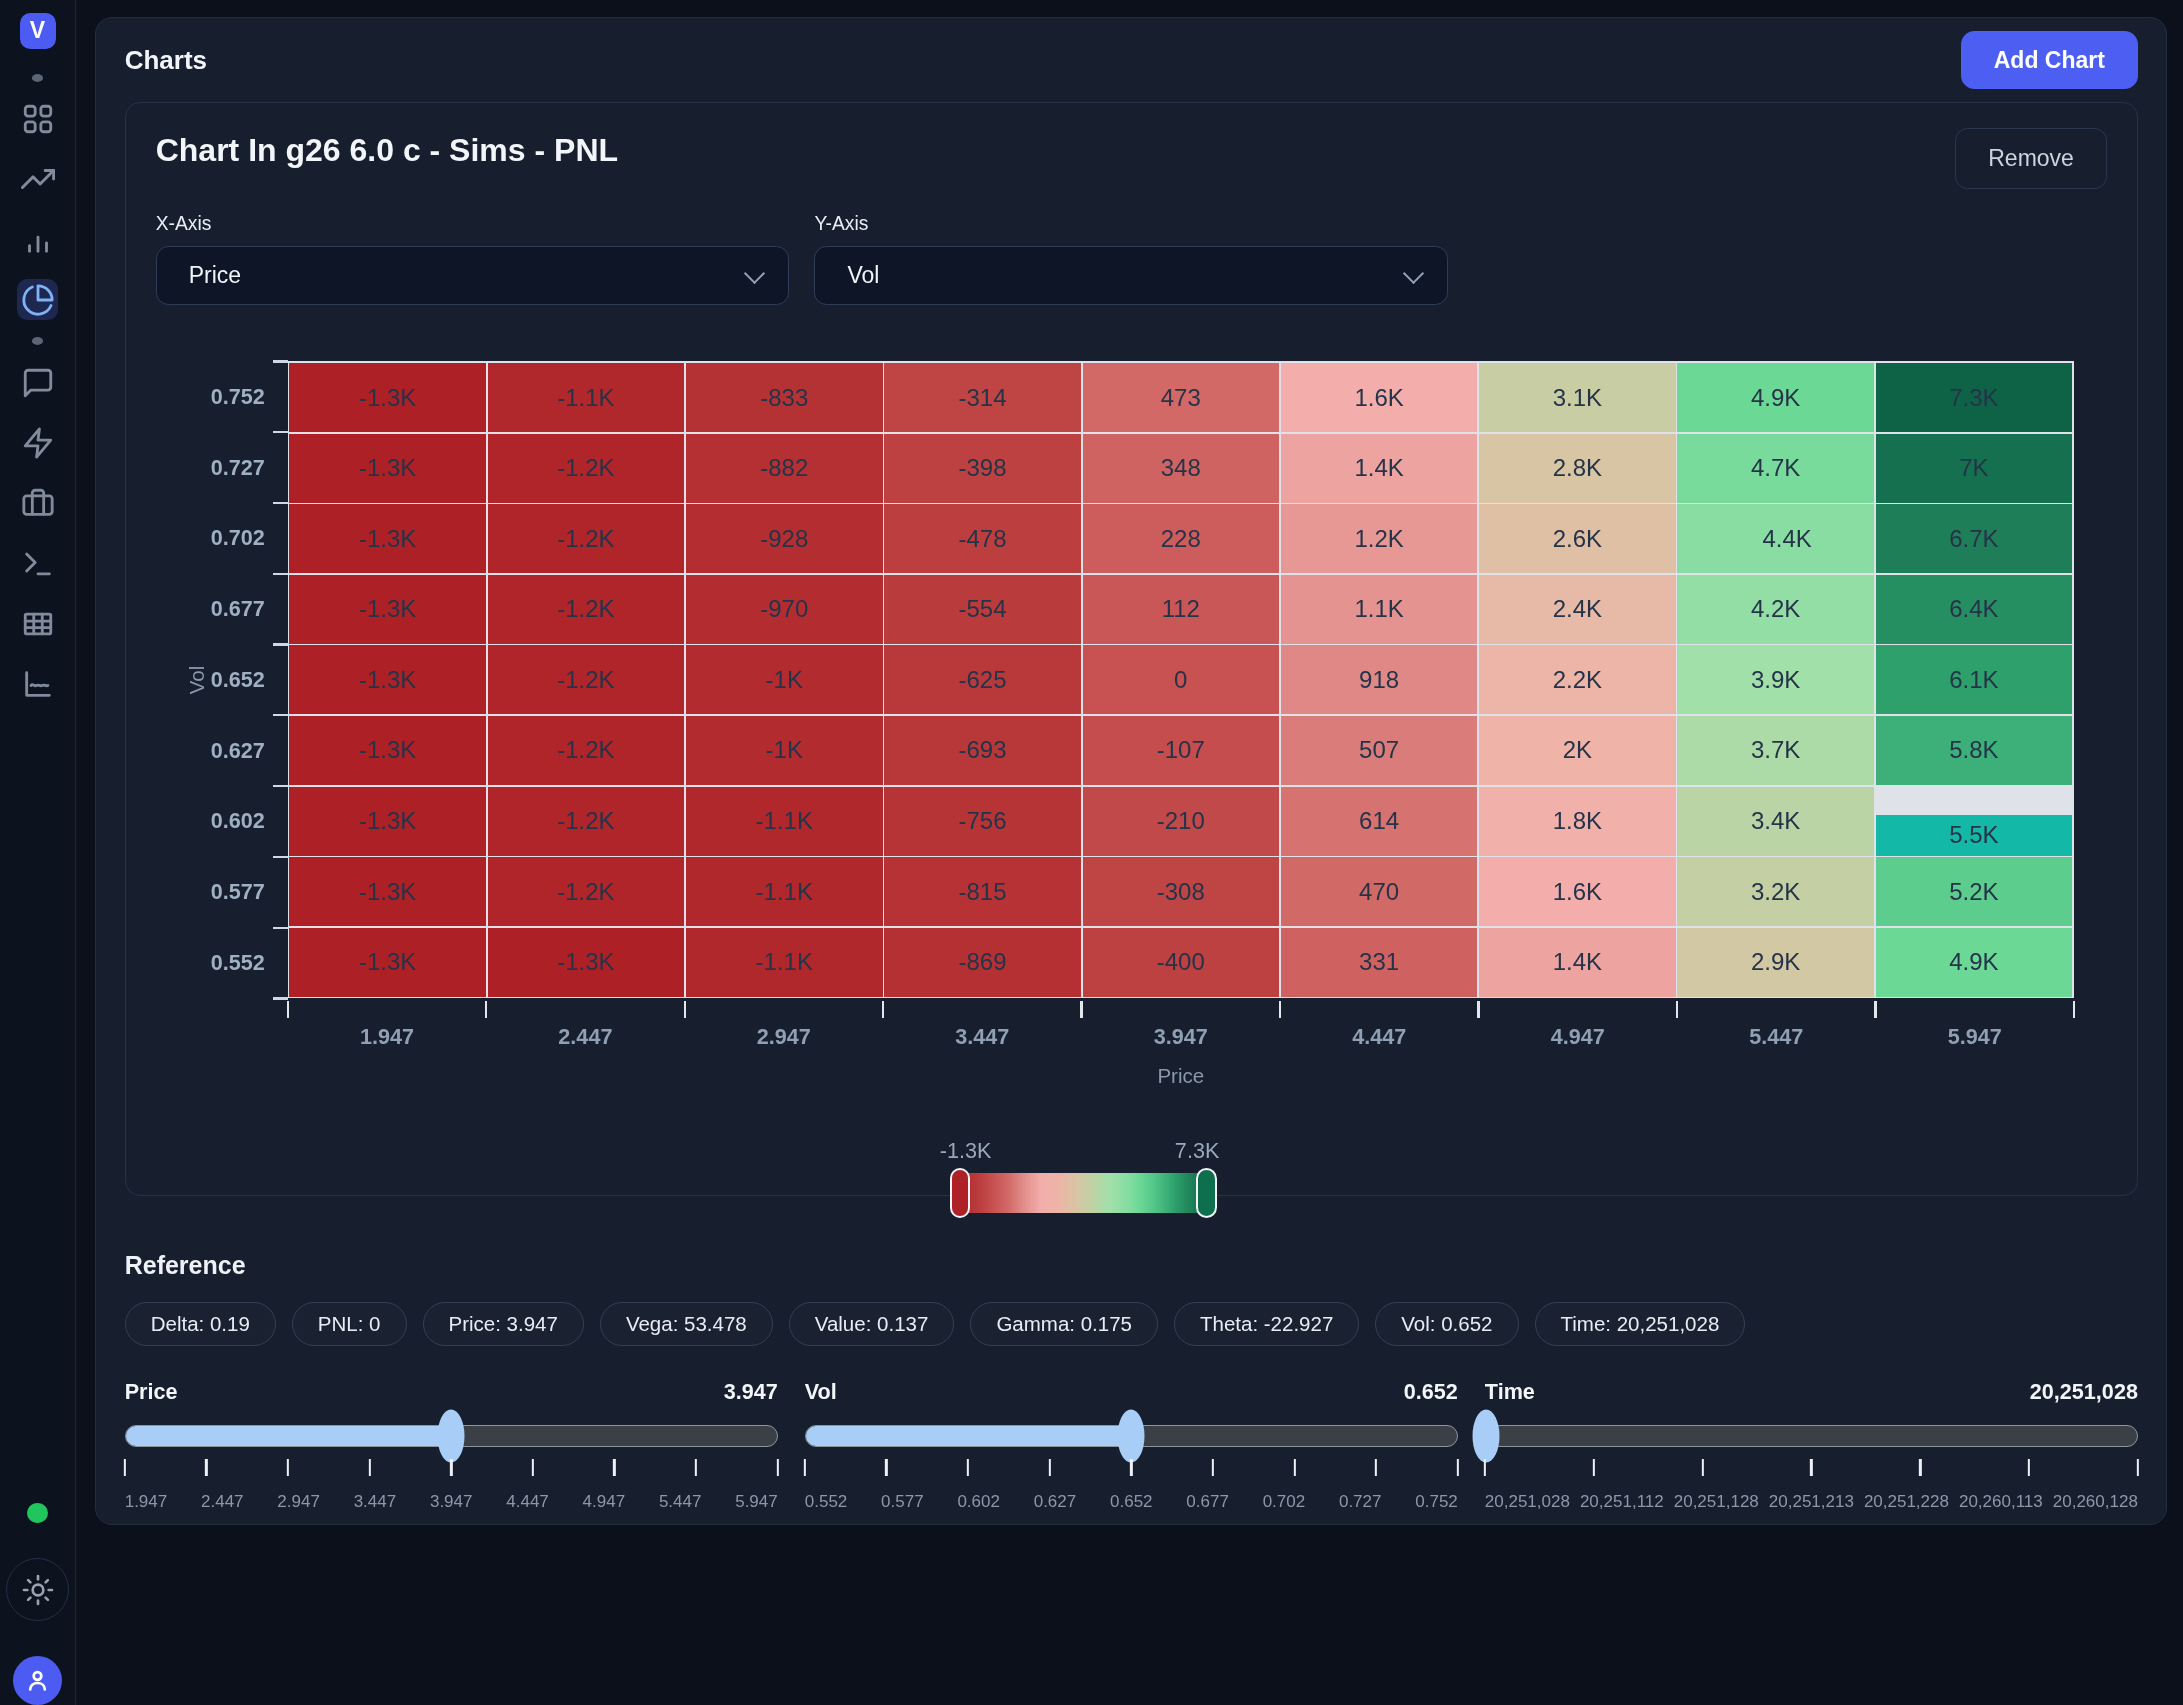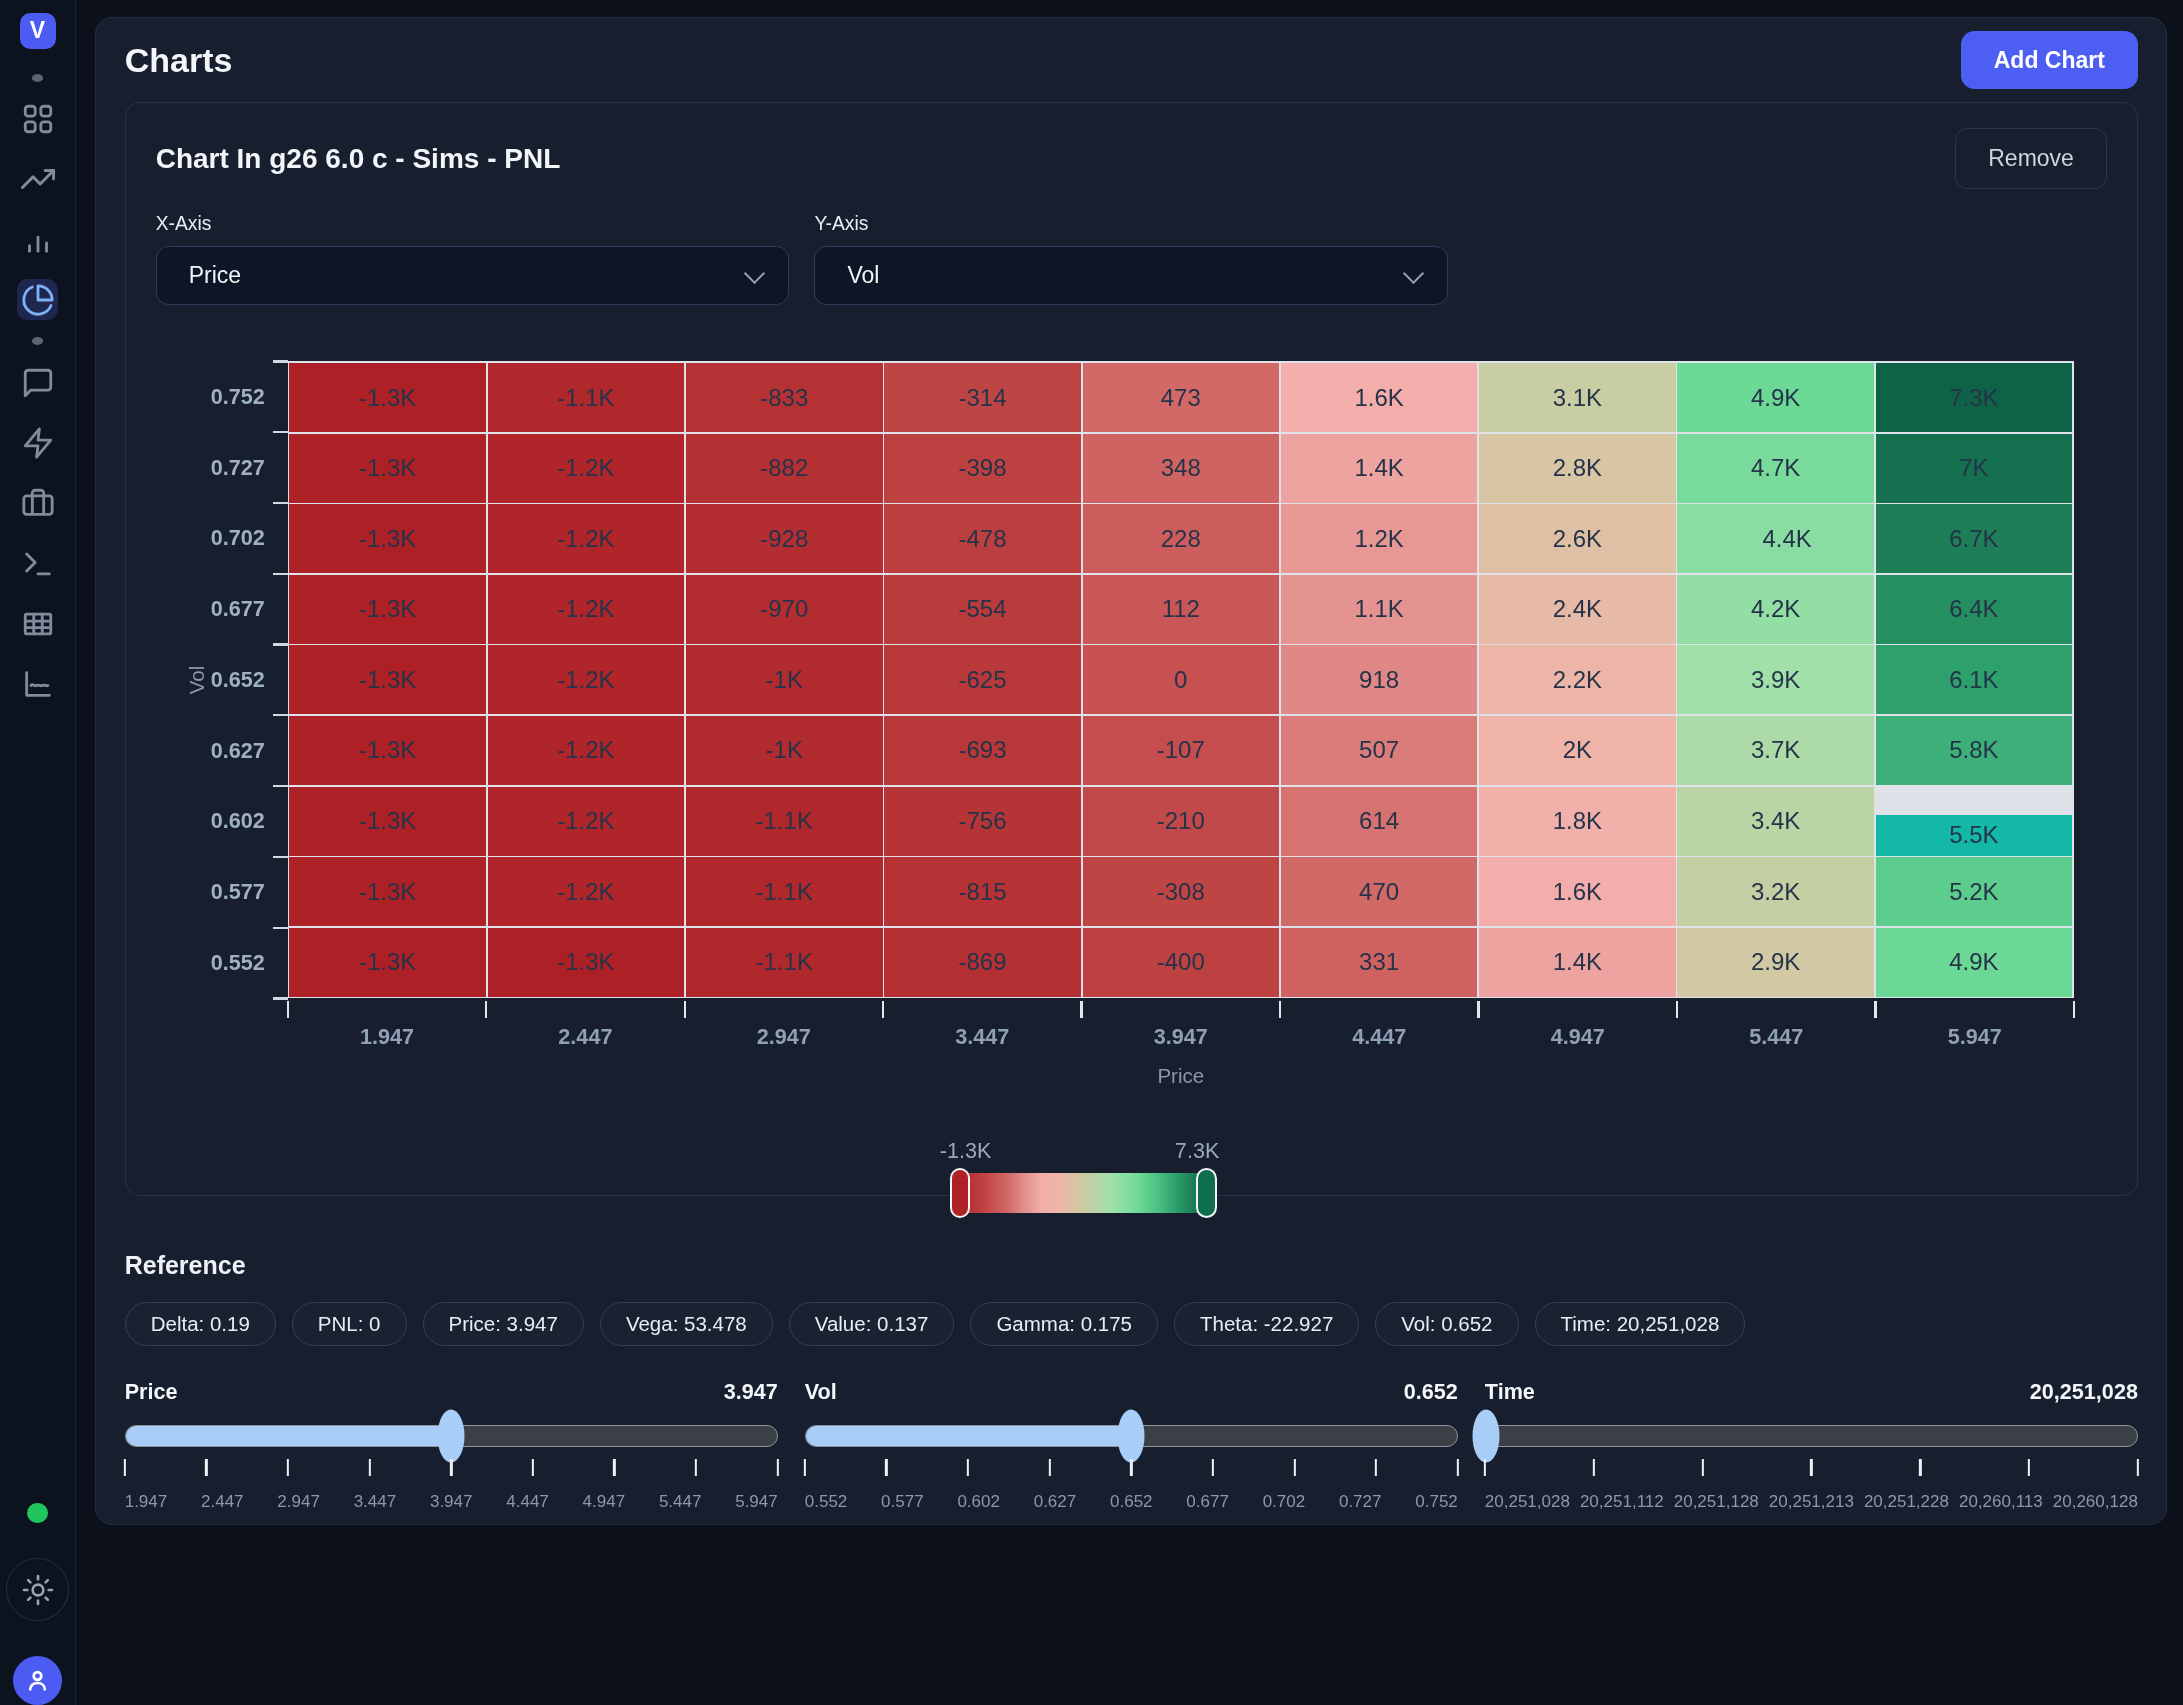--- a/index.html
+++ b/index.html
@@ -26,27 +26,27 @@
   .theme-btn svg { width:32px; height:32px; stroke:#98a2b3; stroke-width:2; fill:none; stroke-linecap:round; }
   .avatar { margin-top:35px; width:49px; height:49px; border-radius:50%; background:#4c5cf2; border:none;
             display:flex; align-items:center; justify-content:center; cursor:pointer; }
   .avatar svg { width:27px; height:27px; stroke:#fff; stroke-width:2.4; fill:none; stroke-linecap:round; }
 
   
   .main { margin-left:76px; padding:17px 16px 0 19.3px; }
   .outer-card { width:2072px; height:1508px; background:#171f2e; border:1.1px solid #222d3f;
                 border-radius:17px; padding:0 28.4px; position:relative; }
   .page-head { height:84px; display:flex; align-items:center; justify-content:space-between; }
-  .page-title { font-size:34px; font-weight:600; color:#f2f5f9; }
+  .page-title { font-size:26px; font-weight:600; color:#f2f5f9; }
   .btn-primary { background:#4d5ff2; color:#fff; border:none; border-radius:13.6px; height:58px;
                  padding:0 33px; font-size:23px; font-weight:600; cursor:pointer; font-family:inherit; }
 
   .chart-card { border:1.1px solid #26324a; border-radius:15px; height:1094px; padding:25px 30px; }
   .chart-head { display:flex; align-items:flex-start; justify-content:space-between; }
-  .chart-title { font-size:28px; font-weight:700; color:#f2f5f9; margin-top:15px; }
+  .chart-title { font-size:32px; font-weight:700; color:#f2f5f9; margin-top:4px; }
   .btn-ghost { background:transparent; color:#ccd4de; border:1.1px solid #2b3750; border-radius:12.5px;
                height:61px; padding:0 32px; font-size:23px; cursor:pointer; font-family:inherit; }
 
   .controls { display:grid; grid-template-columns:1fr 1fr 1fr; gap:25px; margin-top:24px; }
   .ctl-label { font-size:19.3px; color:#e8edf4; margin-bottom:11.4px; }
   .select { height:59px; background:#0d1526; border:1.1px solid #2d3d59; border-radius:12.5px;
             display:flex; align-items:center; padding:0 26px 0 32px; cursor:pointer; }
   .select-value { font-size:23px; color:#f1f5f9; flex:1; }
   .chev { width:15px; height:15px; border-right:2.3px solid #93a2b6; border-bottom:2.3px solid #93a2b6;
           transform:rotate(45deg); margin-top:-5.7px; }

